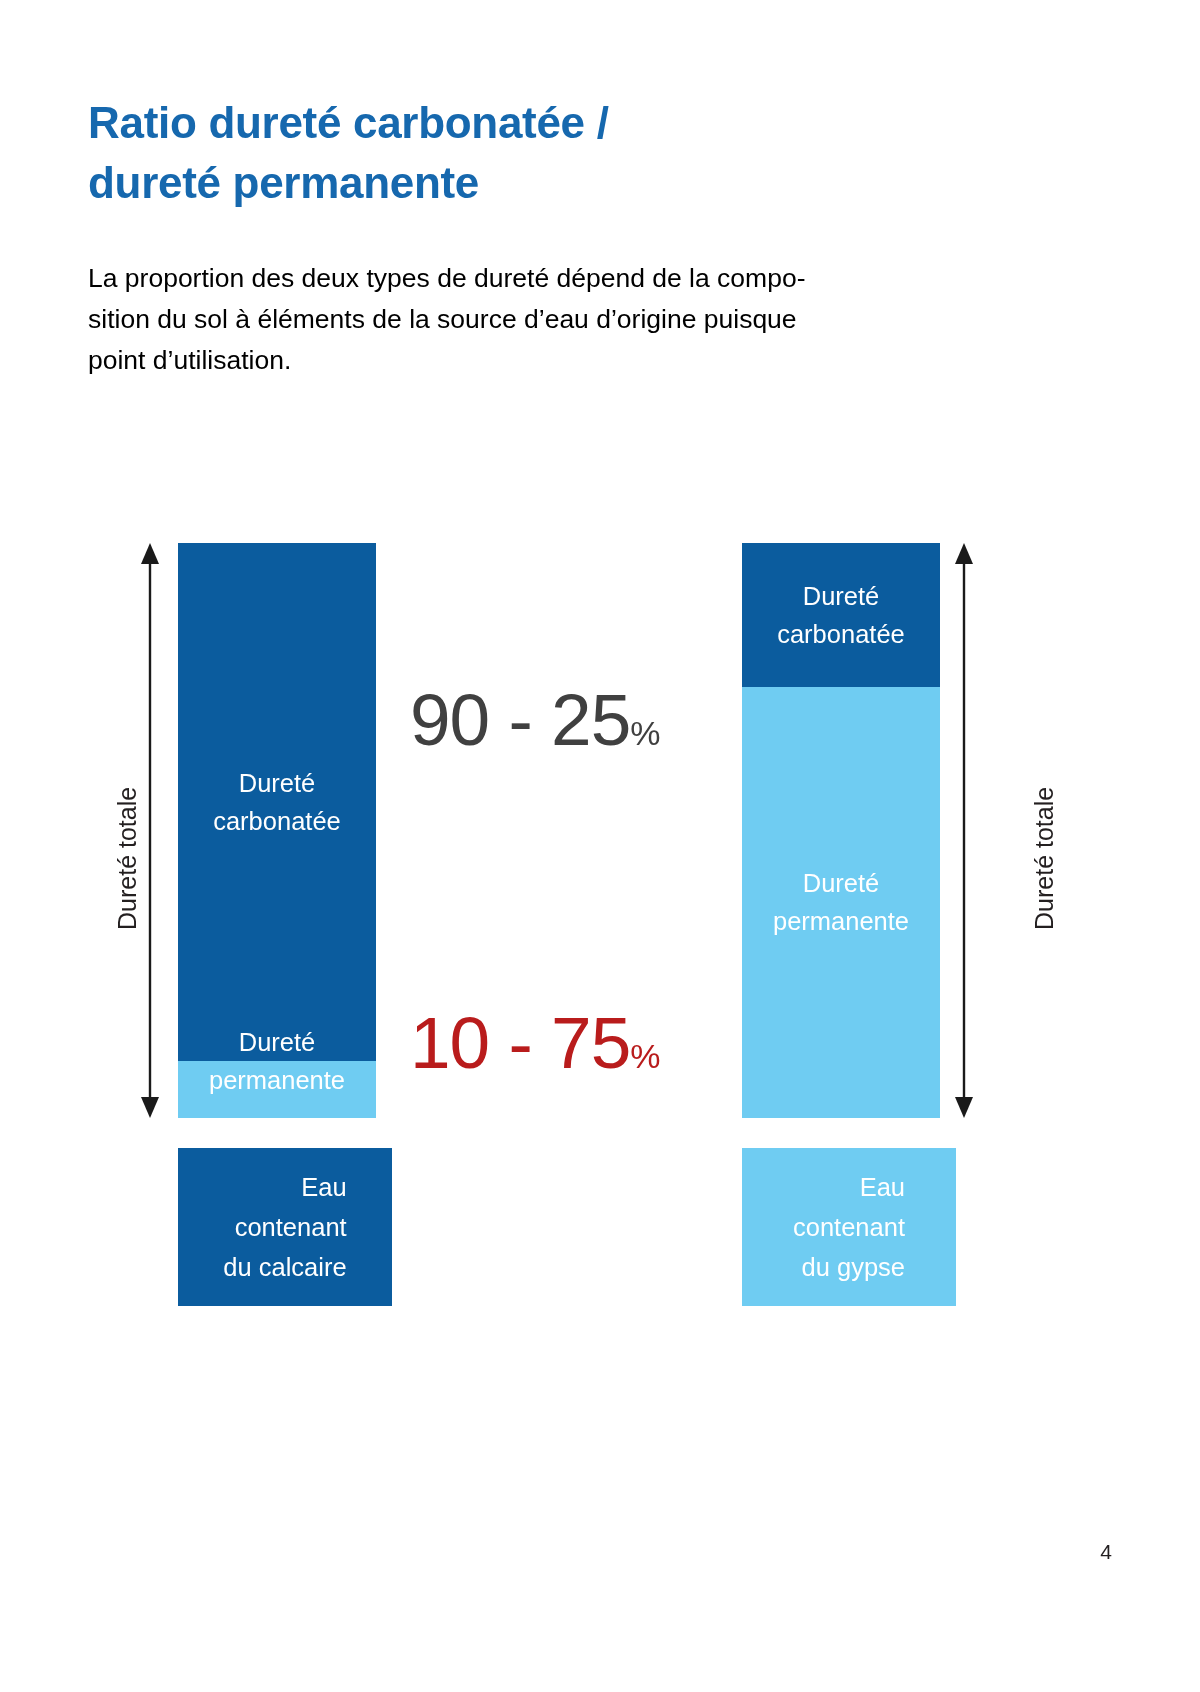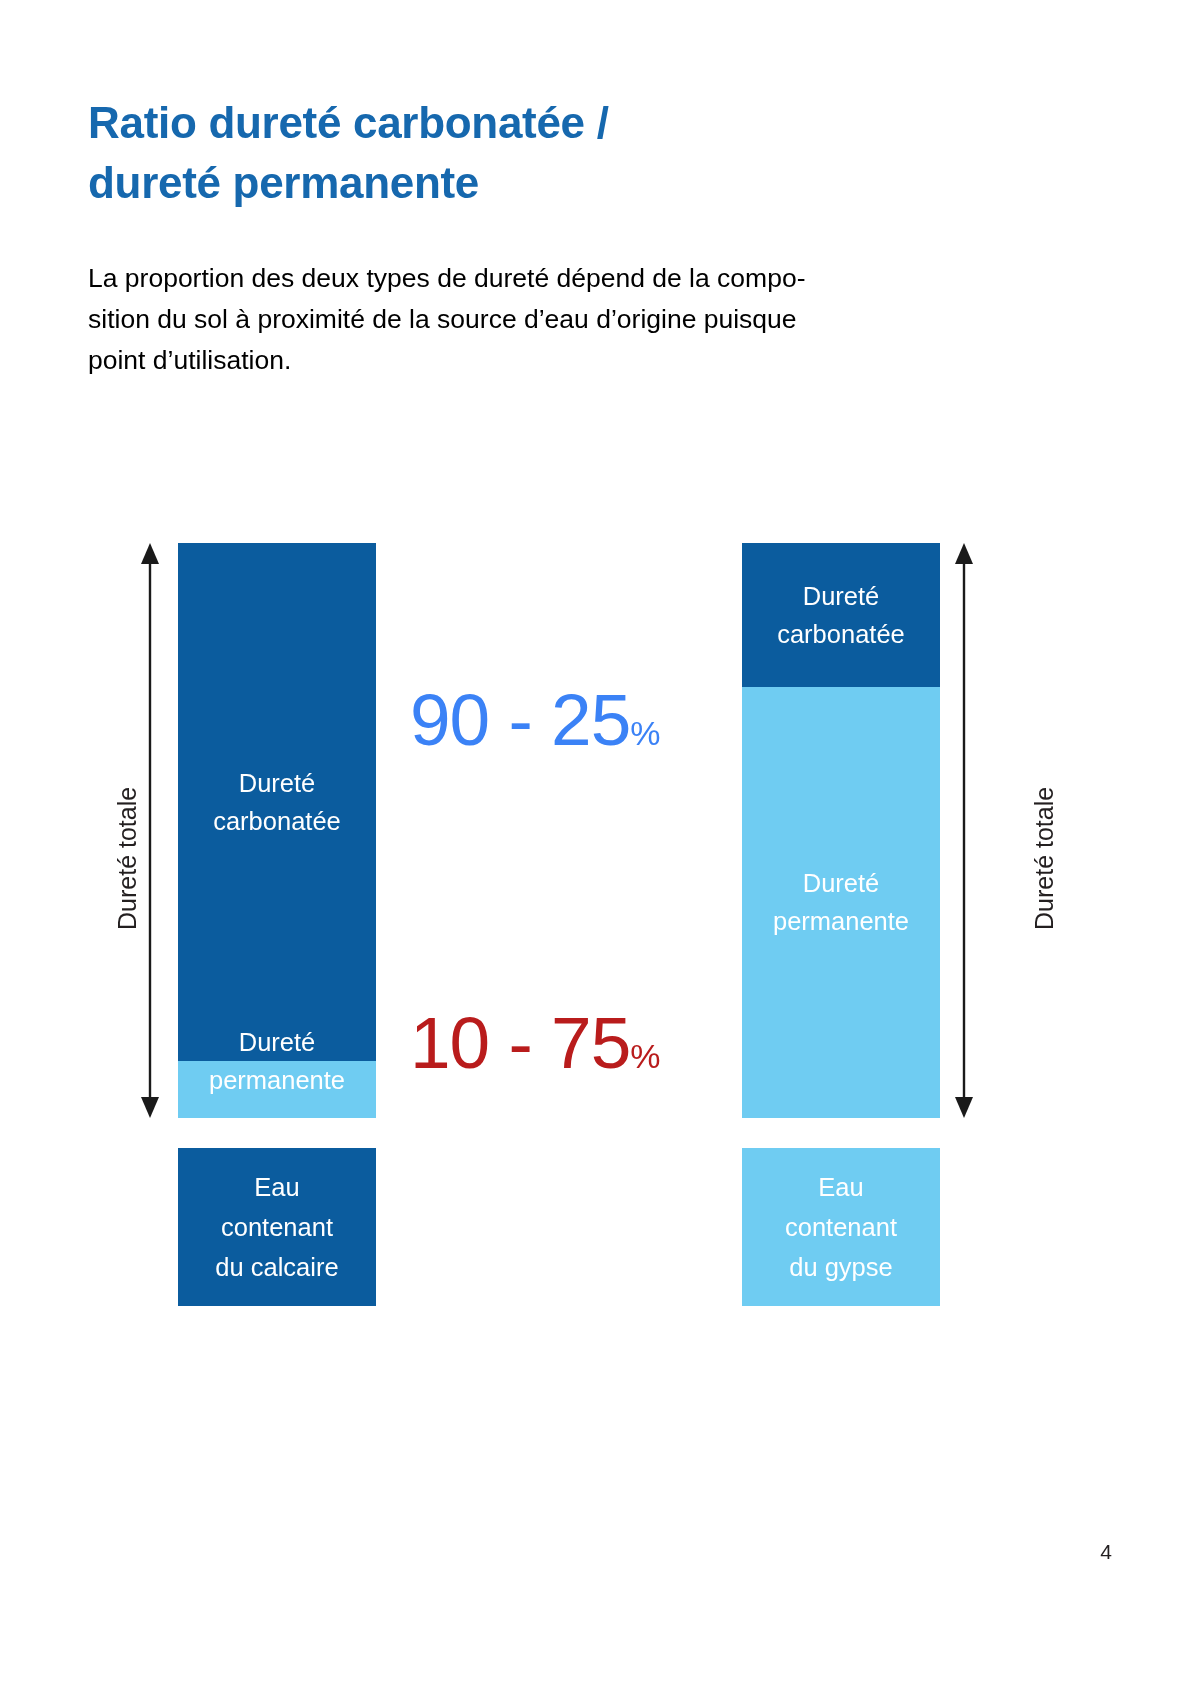--- a/index.html
+++ b/index.html
@@ -94,26 +94,26 @@
   .seg .seg-label {
     font-size: 25.5px;
     line-height: 38px;
     color: #ffffff;
     white-space: pre-line;
     display: block;
   }
 
   .legend-box {
     position: absolute;
-    width: 198px;
+    width: 214px;
     height: 158px;
     display: flex;
     align-items: center;
     justify-content: center;
-    text-align: center;
+    text-align: right;
   }
   .legend-box .legend-label {
     font-size: 25.5px;
     line-height: 40px;
     color: #ffffff;
     white-space: pre-line;
     display: block;
   }
 
   .ratio {
@@ -125,21 +125,21 @@
   .ratio .num {
     font-size: 73px;
     line-height: 73px;
     vertical-align: baseline;
   }
   .ratio .pct {
     font-size: 34px;
     line-height: 34px;
     vertical-align: baseline;
   }
-  #ratio-carbonate { left: 410px; top: 683px; color: #3b82f6; }
+  #ratio-carbonate { left: 410px; top: 683px; color: #404040; }
   #ratio-permanent { left: 410px; top: 1006px; color: #b91c1c; text-align: right; }
 
   
   #page-number {
     position: absolute;
     left: 1040px;
     top: 1540px;
     width: 72px;
     text-align: right;
     font-size: 21px;
@@ -149,21 +149,21 @@
 </head>
 <body>
 
 <h1 id="page-title">
   <span class="tline">Ratio dureté carbonatée /</span>
   <span class="tline">dureté permanente</span>
 </h1>
 
 <div id="intro-paragraph">
   <span class="pline">La proportion des deux types de dureté dépend de la compo-</span>
-  <span class="pline">sition du sol à proximité de la source d’eau d’origine puisque</span>
+  <span class="pline">sition du sol à éléments de la source d’eau d’origine puisque</span>
   <span class="pline">point d’utilisation.</span>
 </div>
 
 <div id="figure">
 
   <div class="axis-arrow" style="left:138px; top:543px; height:575px;">
     <svg width="24" height="575" viewBox="0 0 24 575" aria-hidden="true">
       <line x1="12" y1="14" x2="12" y2="561" stroke="#1A1A1A" stroke-width="2.4"></line>
       <polygon points="12,0 21,21 3,21" fill="#1A1A1A"></polygon>
       <polygon points="12,575 21,554 3,554" fill="#1A1A1A"></polygon>

